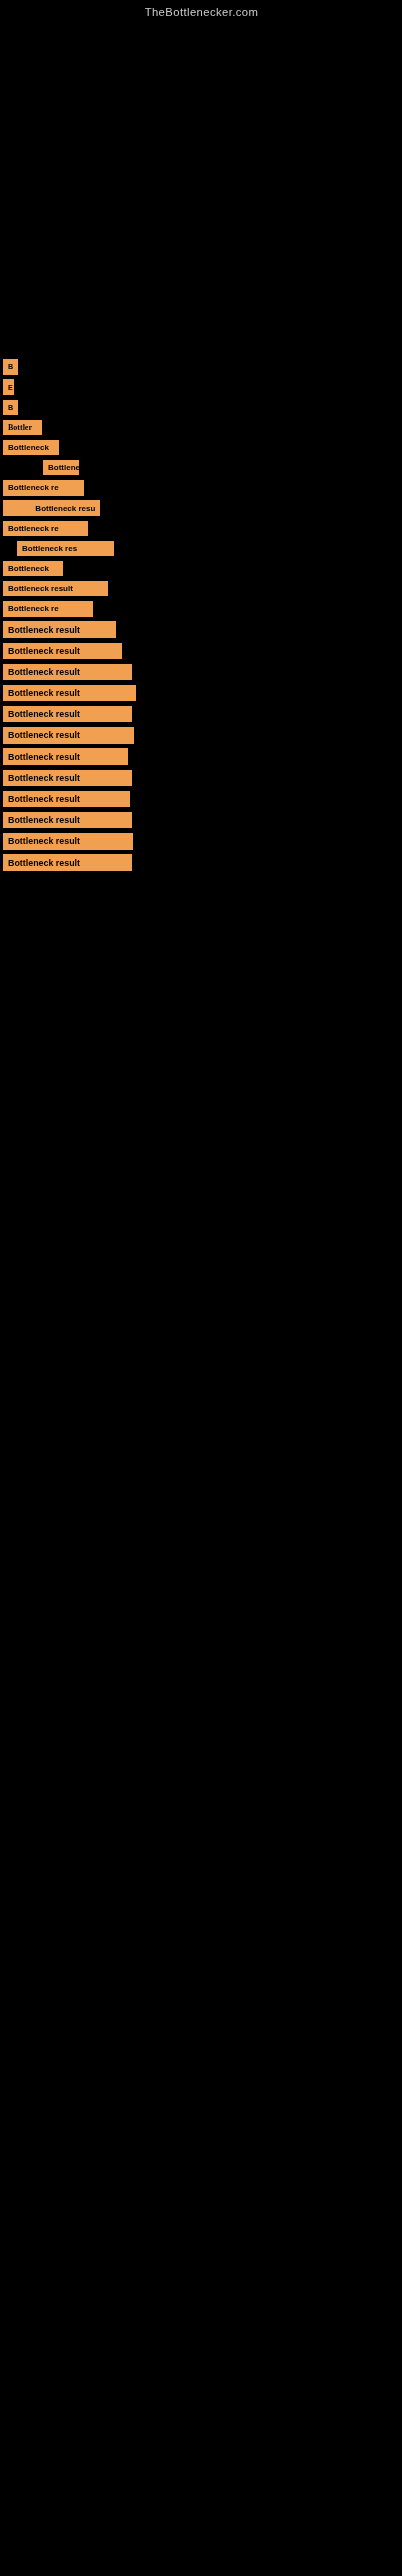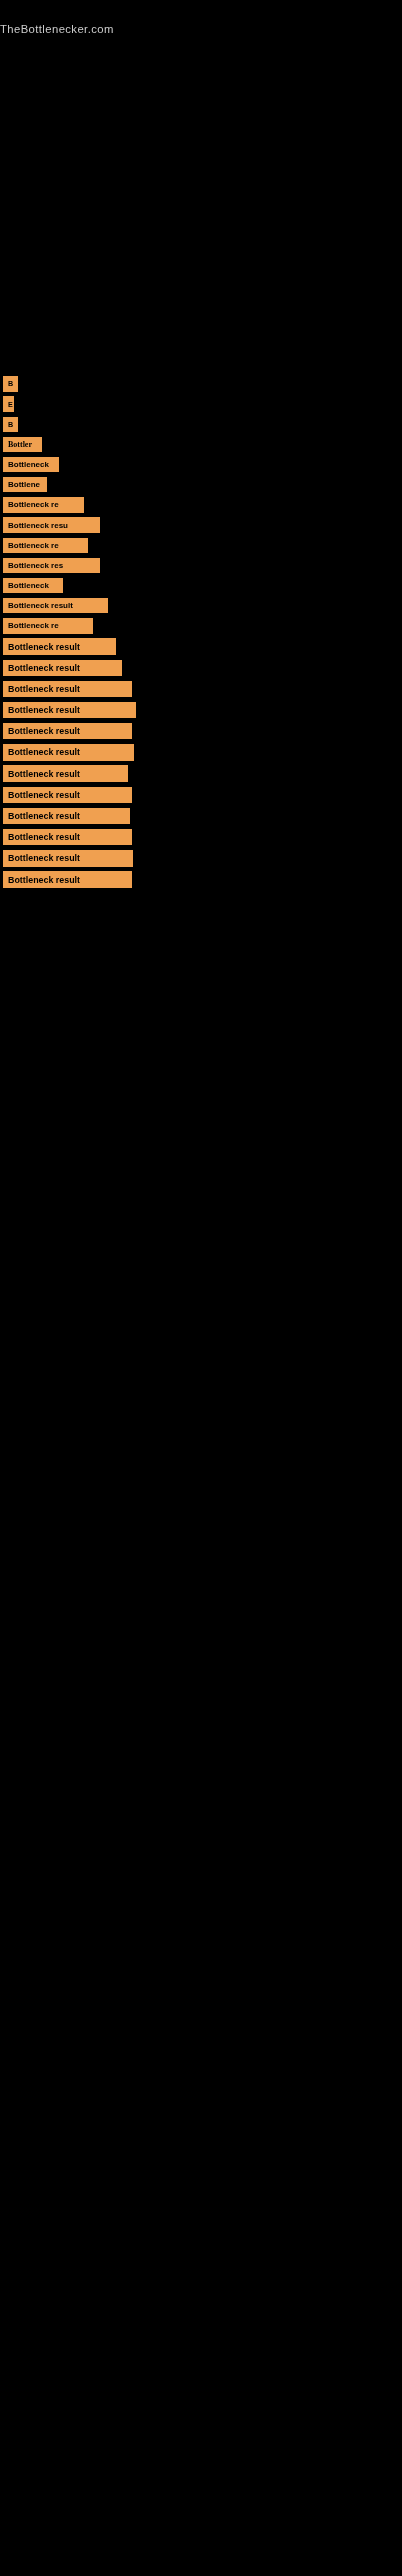--- a/index.html
+++ b/index.html
@@ -13,22 +13,22 @@
       width: 403px;
       min-height: 2576px;
       font-family: Arial, sans-serif;
       position: relative;
       overflow-x: hidden;
     }
 
     .site-title {
       color: #cccccc;
       font-size: 11.3px;
-      text-align: left;
-      padding-top: 23px;
+      text-align: center;
+      padding-top: 6px;
       padding-bottom: 6.4px;
       letter-spacing: 0.4px;
     }
 
     .content-area {
       padding: 8px 0;
     }
 
     .bottleneck-item {
       margin: 4.8px 3.2px;
@@ -46,25 +46,25 @@
       white-space: nowrap;
       overflow: hidden;
     }
 
     
     .item-1 .bottleneck-label  { width: 14.5px; font-size: 7.2px; }
     .item-2 .bottleneck-label  { width: 11.3px; font-size: 7.2px; }
     .item-3 .bottleneck-label  { width: 14.5px; font-size: 7.2px; }
     .item-4 .bottleneck-label  { width: 39px; font-size: 8px; font-family: Liberation Serif, serif; }
     .item-5 .bottleneck-label  { width: 56px; font-size: 8px; }
-    .item-6 .bottleneck-label  { width: 44px; font-size: 8px; }
+    .item-6 .bottleneck-label  { width: 36px; font-size: 8px; margin-left: 40px; }
     .item-7 .bottleneck-label  { width: 81px; font-size: 8px; }
-    .item-8 .bottleneck-label  { width: 97px; font-size: 8px; }
+    .item-8 .bottleneck-label  { width: 97px; font-size: 8px; text-align: right; }
     .item-9 .bottleneck-label  { width: 85px; font-size: 8px; }
-    .item-10 .bottleneck-label { width: 97px; font-size: 8px; }
+    .item-10 .bottleneck-label { width: 97px; font-size: 8px; margin-left: 14px; }
     .item-11 .bottleneck-label { width: 60px; font-size: 8px; }
     .item-12 .bottleneck-label { width: 105px; font-size: 8px; }
     .item-13 .bottleneck-label { width: 90px; font-size: 8px; }
     .item-14 .bottleneck-label { width: 113px; font-size: 8.9px; }
     .item-15 .bottleneck-label { width: 119px; font-size: 8.9px; }
     .item-16 .bottleneck-label { width: 129px; font-size: 8.9px; }
     .item-17 .bottleneck-label { width: 133px; font-size: 8.9px; }
     .item-18 .bottleneck-label { width: 129px; font-size: 8.9px; }
     .item-19 .bottleneck-label { width: 131px; font-size: 8.9px; }
     .item-20 .bottleneck-label { width: 125px; font-size: 8.9px; }

